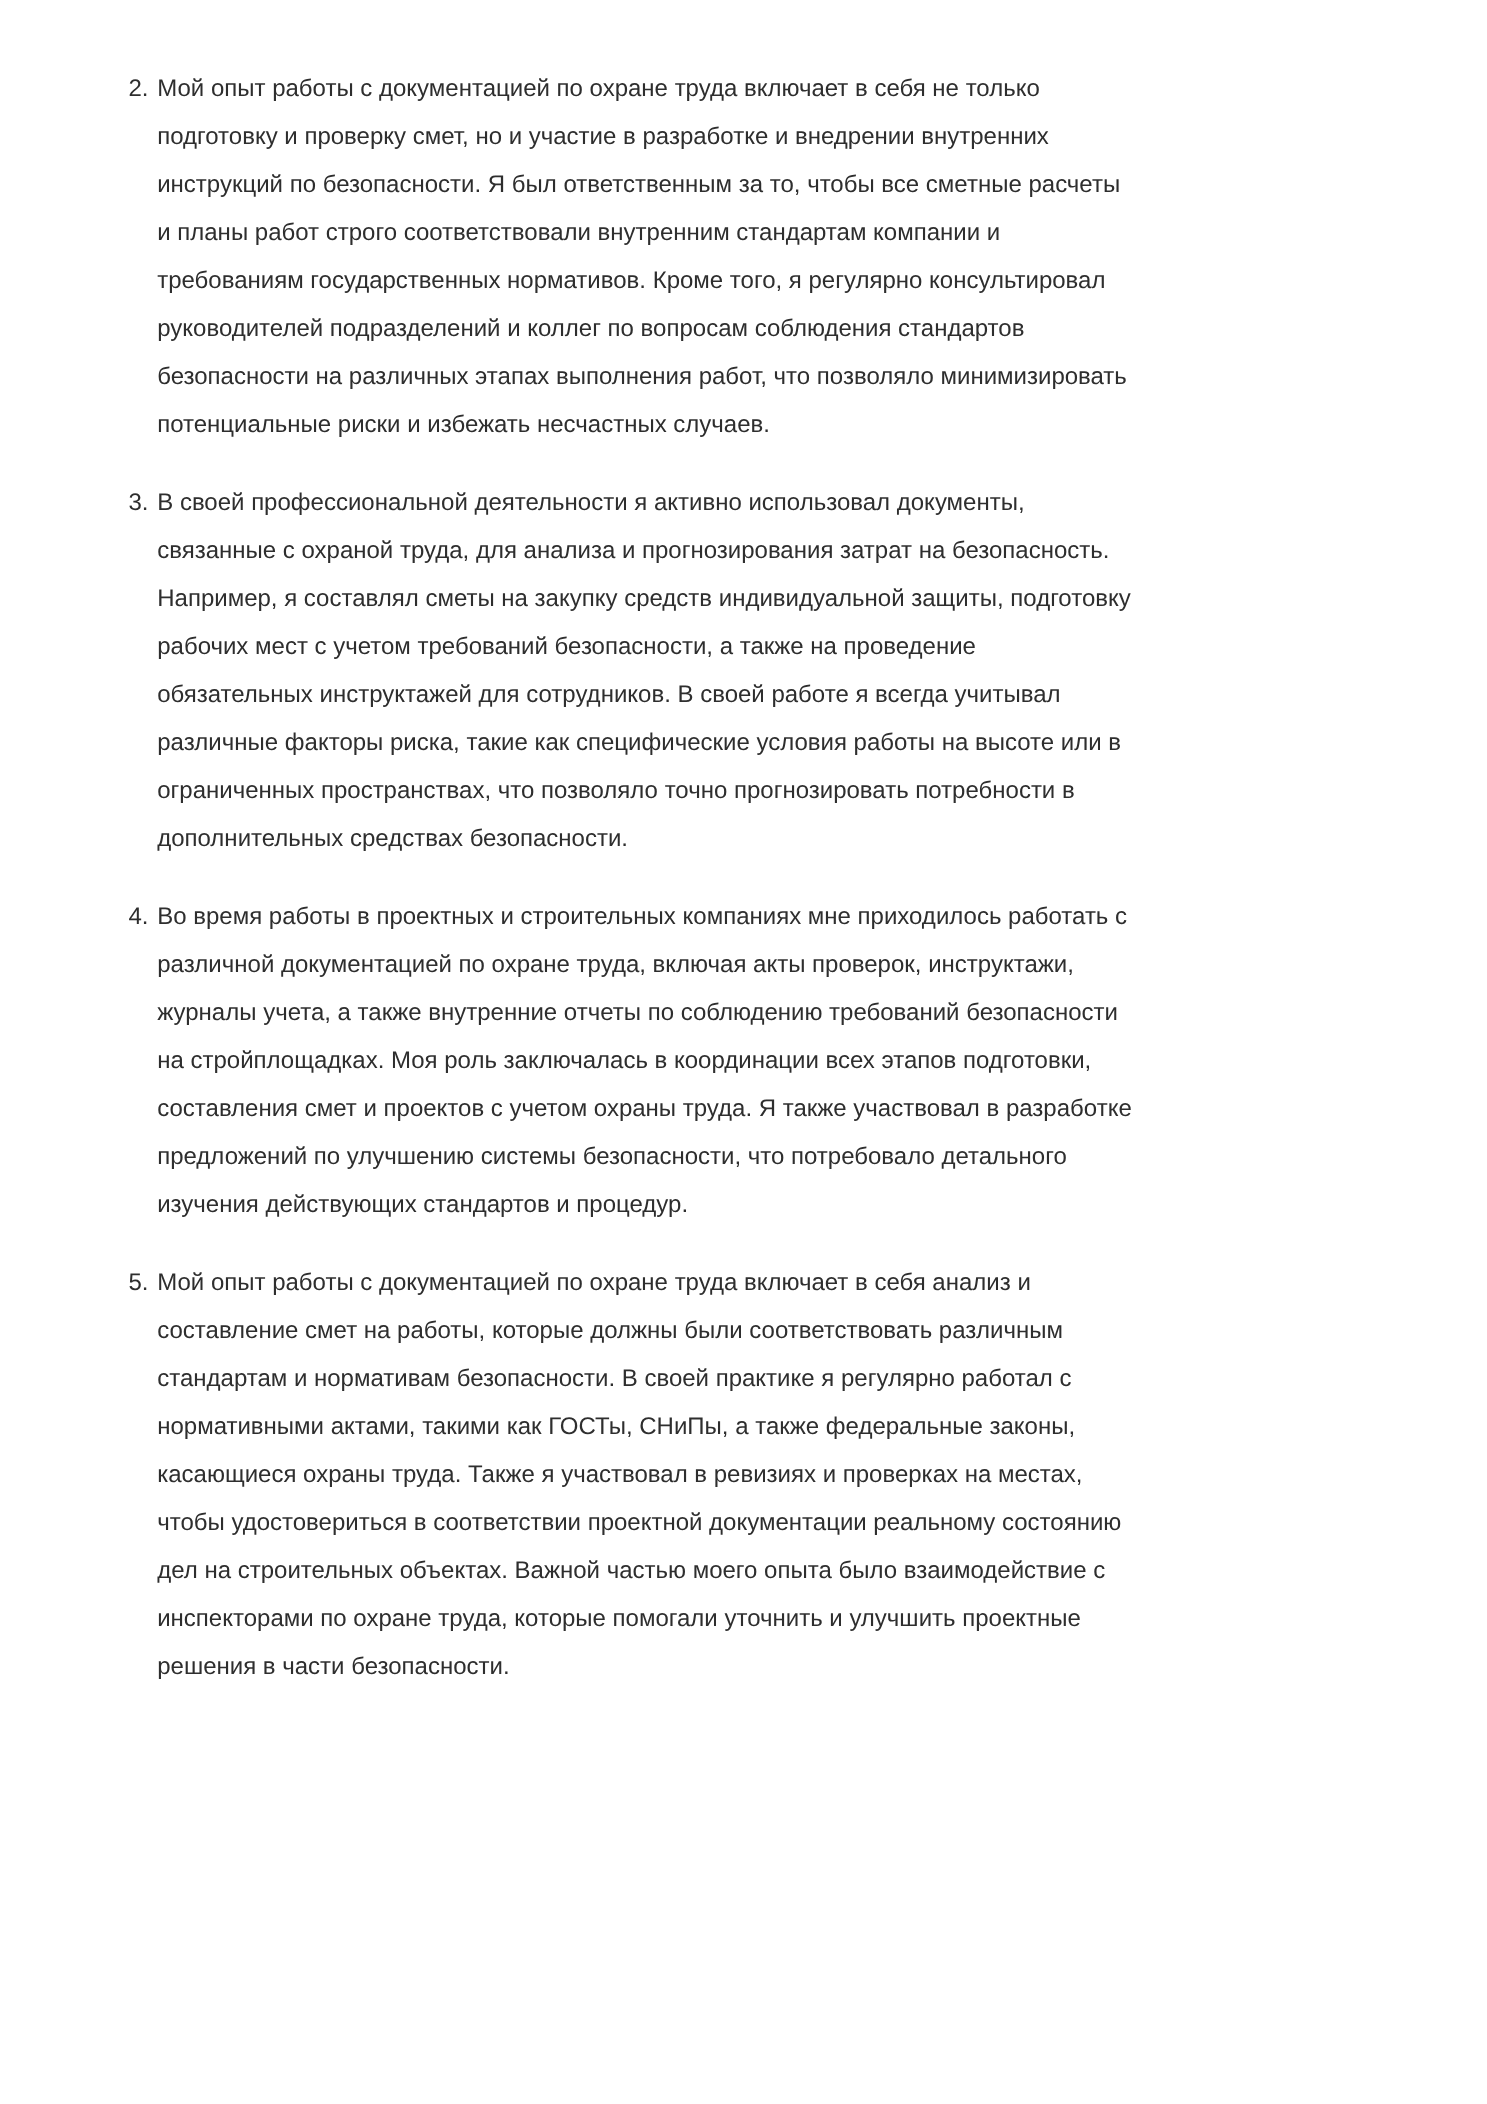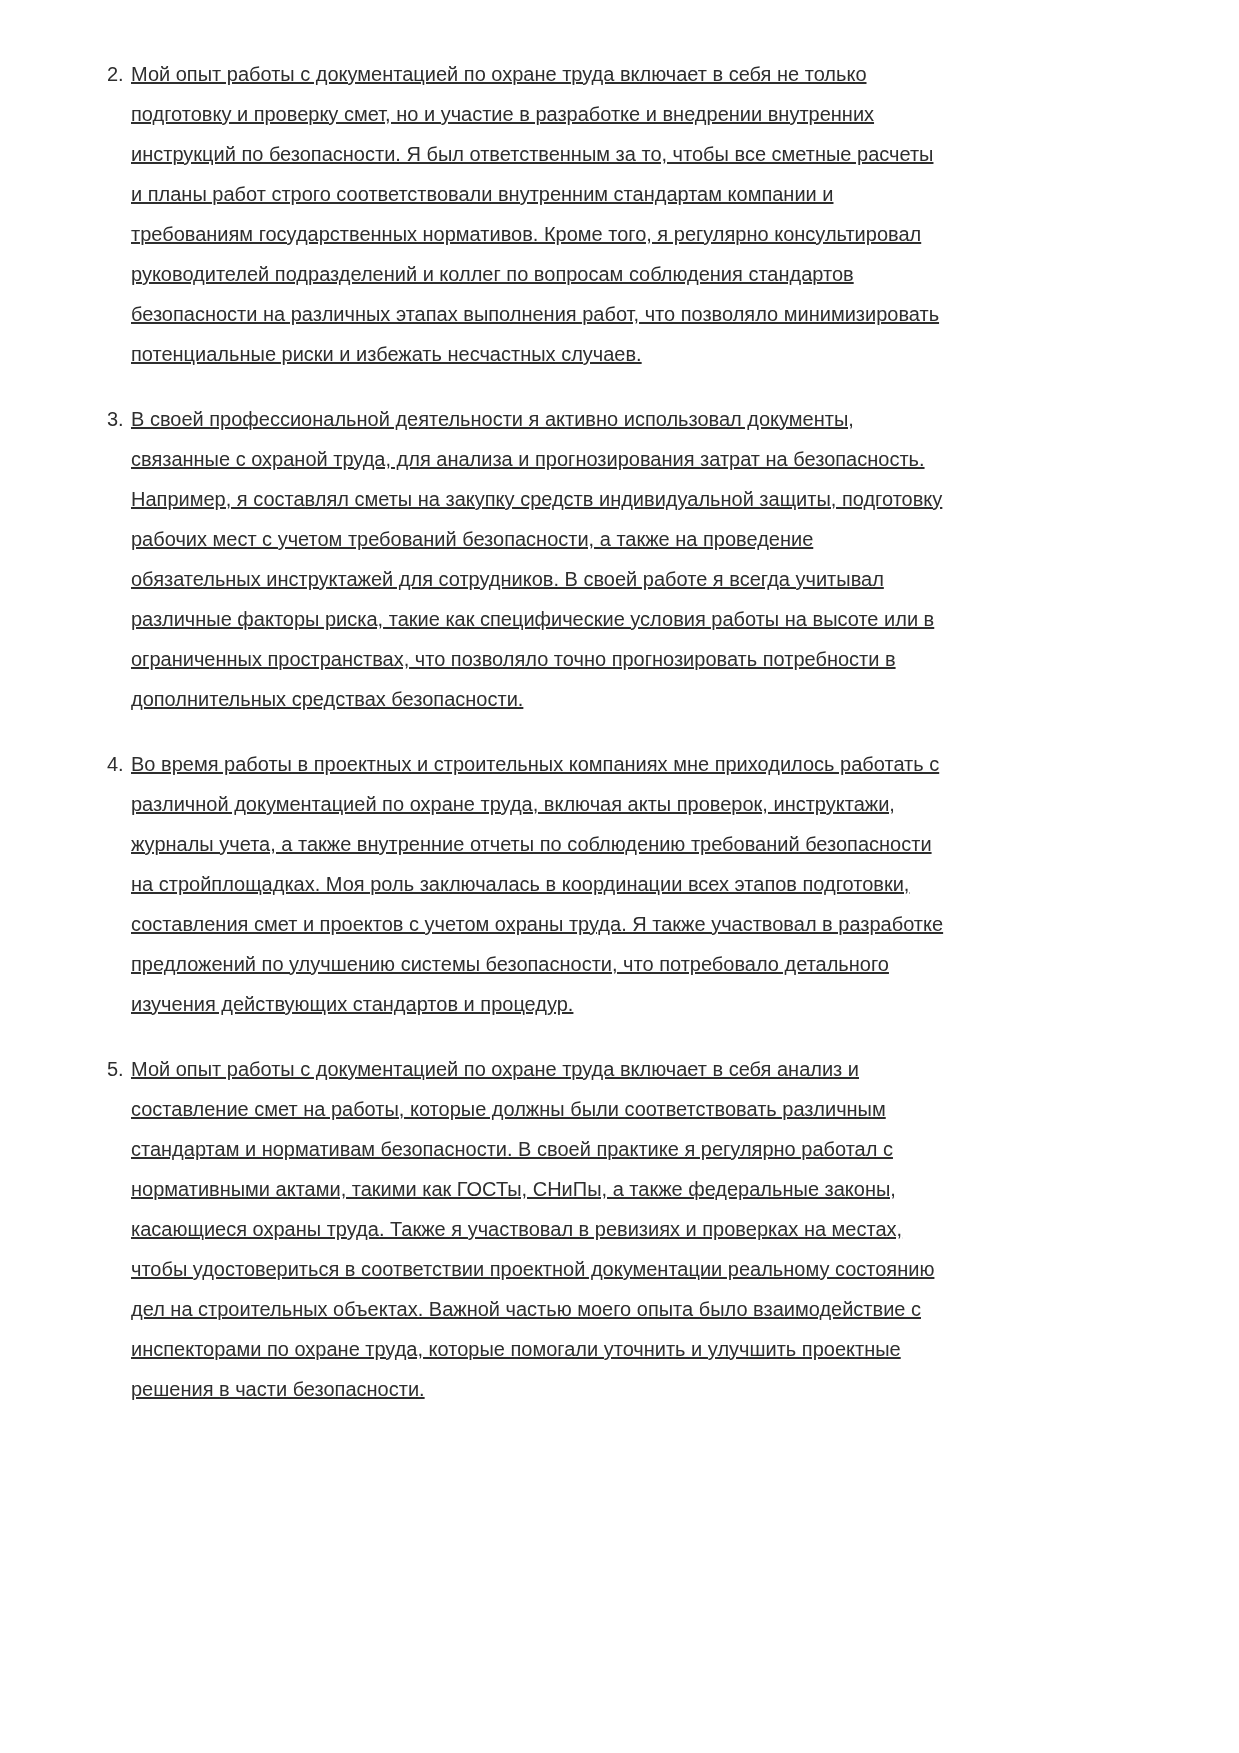--- a/index.html
+++ b/index.html
@@ -28,21 +28,20 @@
   .list-marker {
     position: absolute;
     left: 0;
     top: 0;
     white-space: nowrap;
   }
   .list-text {
     margin: 0;
     white-space: pre-line;
     max-width: 1010px;
-    text-decoration: underline;
   }
 </style>
 </head>
 <body>
 
 <div class="doc">
 
   <div class="list-item">
     <span class="list-marker">2.</span>
     <p class="list-text">Мой опыт работы с документацией по охране труда включает в себя не только

